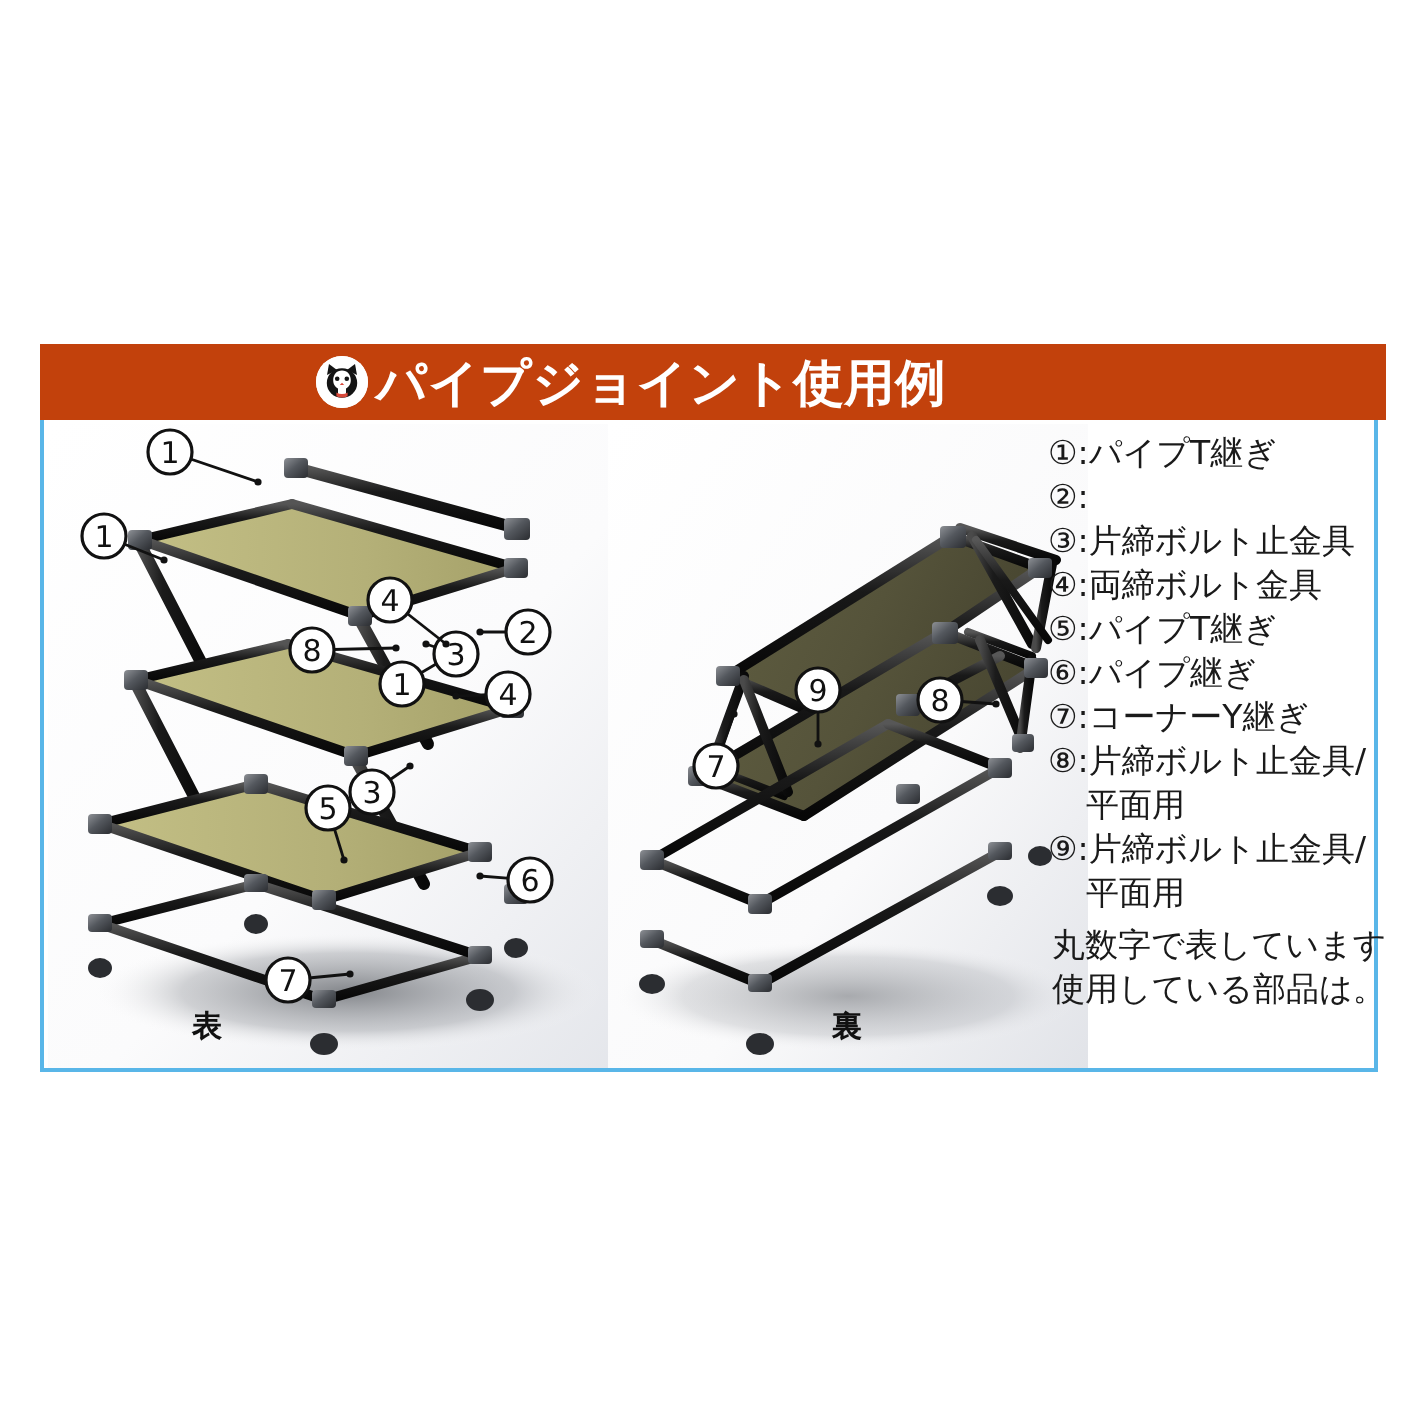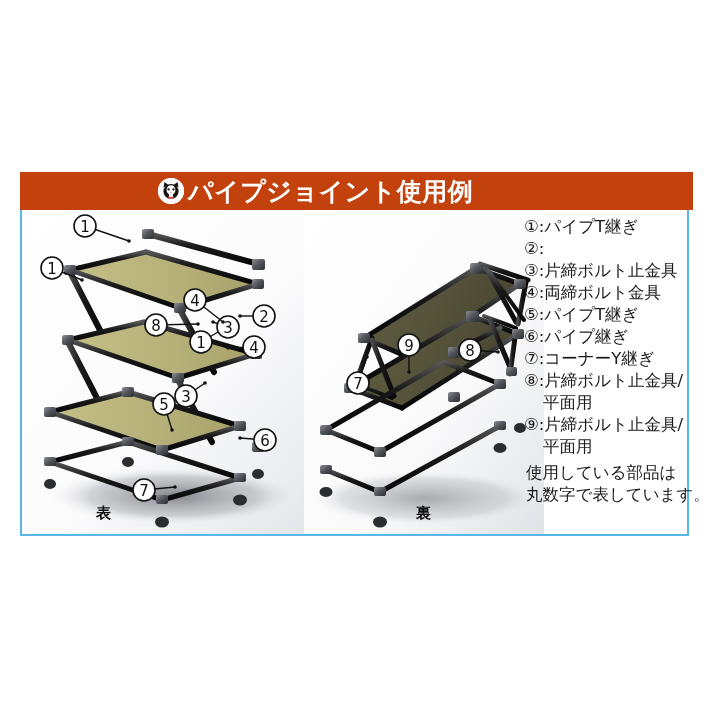--- a/index.html
+++ b/index.html
@@ -469,17 +469,17 @@
       </div>
       <div class="legend-row cont">平面用</div>
       <div class="legend-row">
         <span class="legend-num">⑨:</span>
         <span class="legend-txt">片締ボルト止金具/</span>
       </div>
       <div class="legend-row cont">平面用</div>
     </div>
 
   <div class="legend-note">
-    <div>使用している部品は</div>
-    <div>丸数字で表しています。</div>
+    <div>丸数字で表しています</div>
+    <div>使用している部品は。</div>
   </div>
 
 </div>
 
 </body></html>

